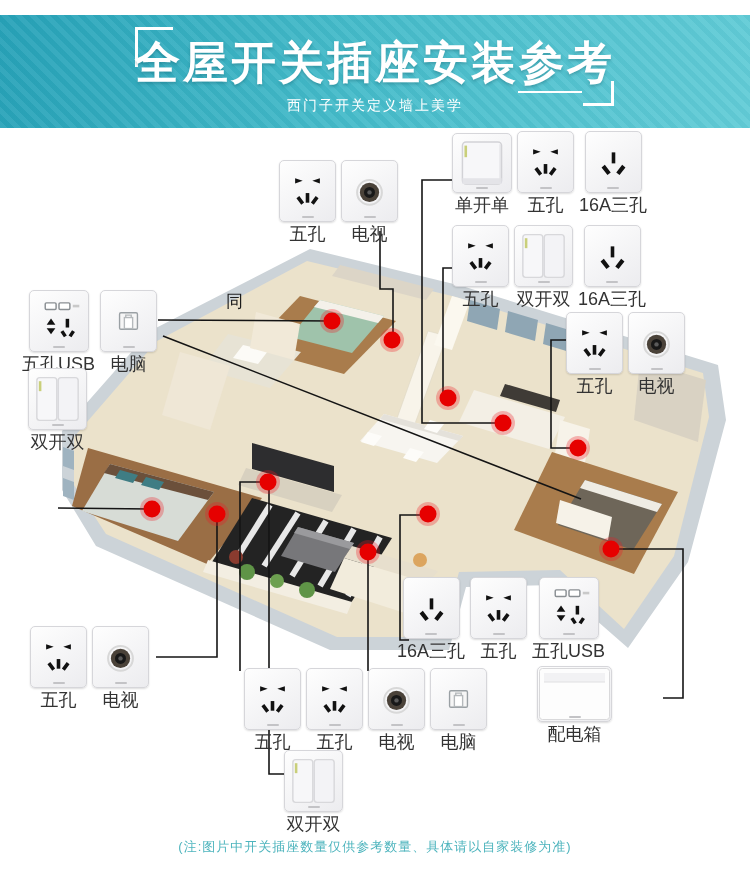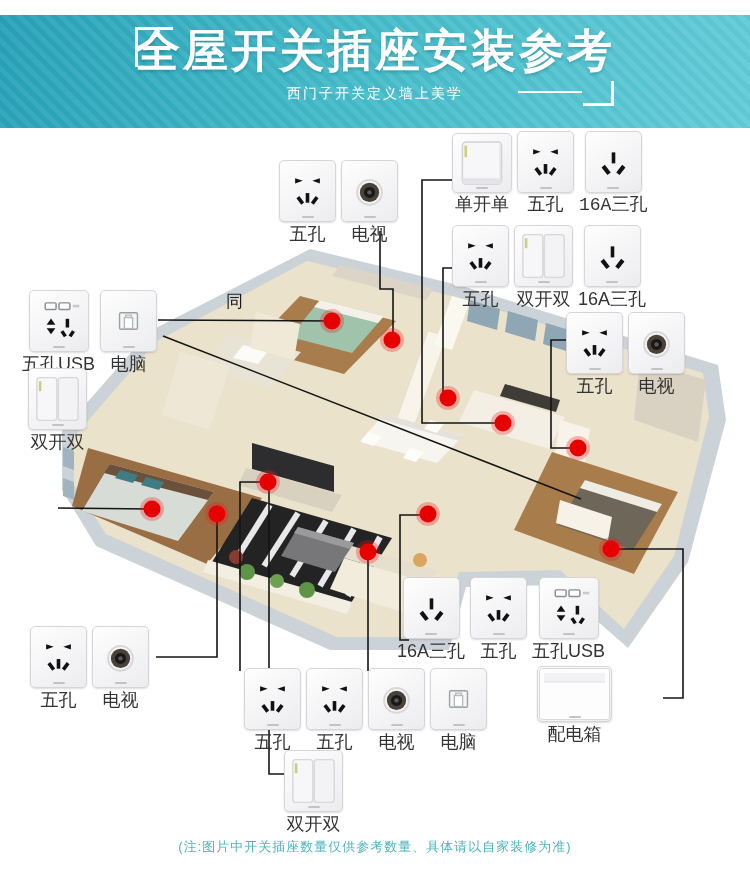--- a/index.html
+++ b/index.html
@@ -3,21 +3,21 @@
 <meta charset="utf-8">
 <style>
   html,body{margin:0;padding:0;background:#fff;}
   .page{position:relative;width:750px;height:874px;background:#ffffff;overflow:hidden;
         font-family:"Liberation Sans","DejaVu Sans",sans-serif;}
   
   .header{position:absolute;left:0;top:15px;width:750px;height:113px;
     background:linear-gradient(100deg,#27a2b8 0%,#43bac9 45%,#62ccd7 100%);}
   .header .stripes{position:absolute;inset:0;
     background:repeating-linear-gradient(45deg,rgba(255,255,255,0.06) 0 5px,rgba(0,0,0,0.02) 5px 10px);}
-  .header h1{position:relative;margin:0;padding-top:6px;text-align:center;
+  .header h1{position:relative;margin:0;padding-top:18px;text-align:center;
     font-size:45px;font-weight:bold;color:#ffffff;letter-spacing:3px;
     text-shadow:0 2px 3px rgba(0,60,70,0.25);}
   .header .subtitle{position:relative;margin-top:4px;text-align:center;
     font-size:14px;color:#ffffff;letter-spacing:2px;}
   .deco{position:absolute;background:#ffffff;}
   .deco.tl-h{left:135px;top:12px;width:38px;height:3px;}
   .deco.tl-v{left:135px;top:12px;width:3px;height:40px;}
   .deco.br-v{left:611px;top:66px;width:3px;height:25px;}
   .deco.br-h{left:583px;top:88px;width:31px;height:3px;}
   .deco.sub-line{left:518px;top:76px;width:64px;height:2px;}
@@ -176,21 +176,21 @@
             <svg viewBox="0 0 40 40">
               <circle cx="20" cy="21" r="9" fill="none" stroke="#d8d8d8" stroke-width="1.5"></circle>
               <circle cx="20" cy="21" r="7" fill="#4a4239"></circle>
               <circle cx="20" cy="21" r="4" fill="#181818"></circle>
               <circle cx="20" cy="21" r="1.6" fill="#5a5a5a"></circle>
             </svg>
           </div>
           <div class="plabel">电视</div>
         </div>
       </div>
-      <div class="pgroup" style="left: 452px; top: 131px; font-family: Liberation Mono, monospace;">
+      <div class="pgroup" style="left: 452px; top: 131px;">
         <div class="pitem">
           <div class="tile t-single-switch">
             <svg viewBox="0 0 40 40">
               <rect x="6.5" y="5.5" width="27" height="29" rx="2.5" fill="#f7f7f9" stroke="#d2d2d6"></rect>
               <rect x="6.5" y="30.5" width="27" height="4" fill="#e4e4e8"></rect>
               <path d="M8.8 8 v8" stroke="#c9cf7a" stroke-width="1.8"></path>
               <path d="M32.5 7 v26" stroke="#e3e3e6"></path>
             </svg>
           </div>
           <div class="plabel">单开单</div>

